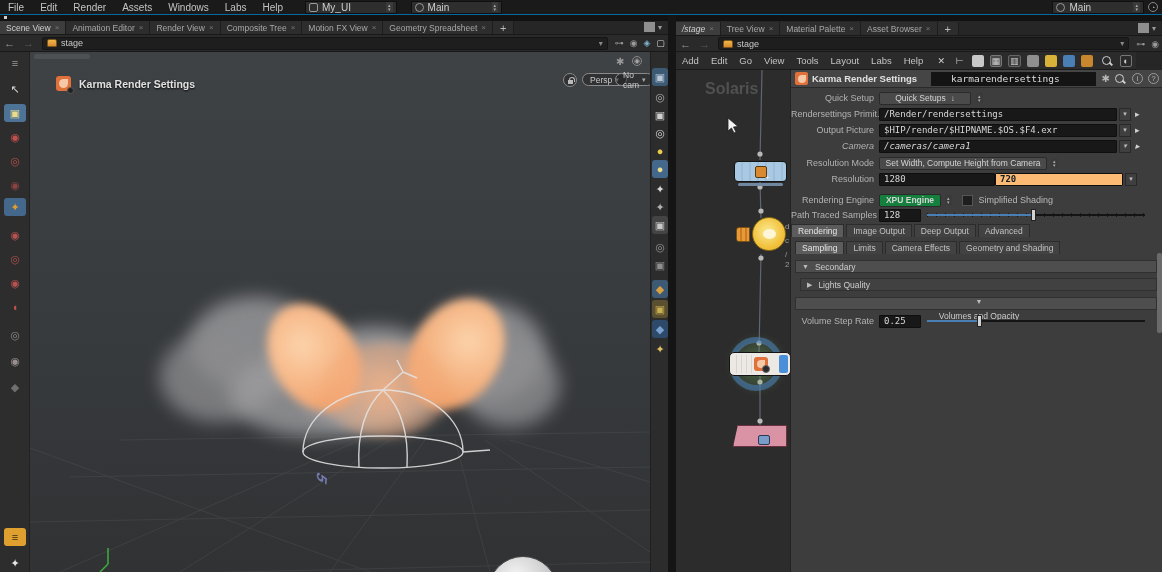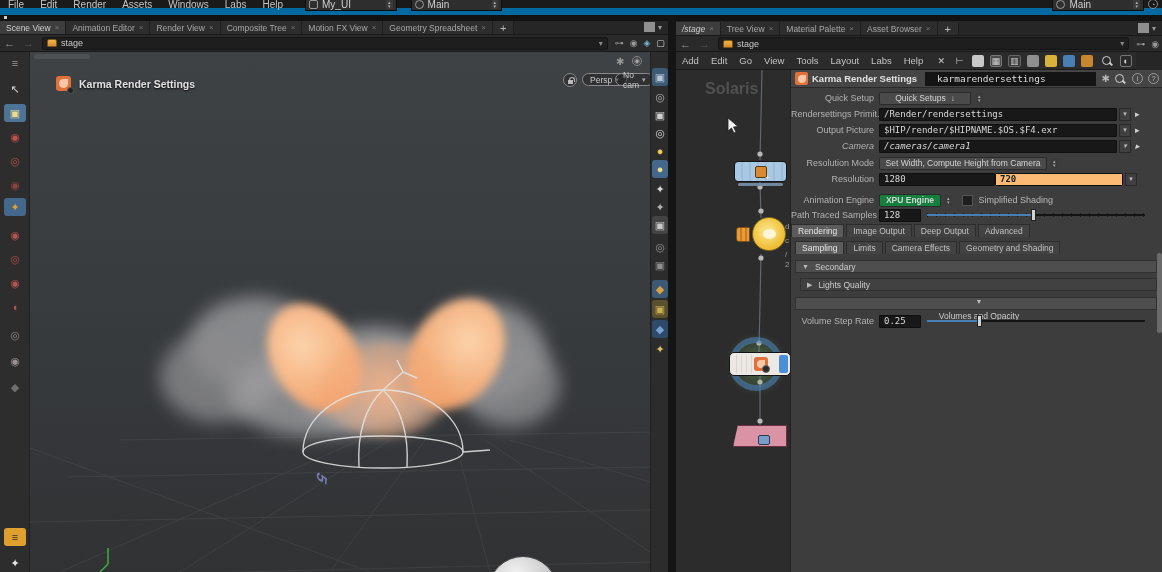--- a/index.html
+++ b/index.html
@@ -6,21 +6,21 @@
   html,body { background:#111; }
   #app {
     position:relative; width:1162px; height:572px; overflow:hidden;
     font-family:"Liberation Sans", sans-serif; font-size:10px; color:#c8c8c8;
     background:#262626;
   }
   .abs { position:absolute; }
   .mono { font-family:"DejaVu Sans Mono", monospace; }
 
   
-  #top-bar { left:0; top:0; width:1162px; height:15px; background:#1a1a1a; display:flex; align-items:center; border-bottom:7px solid #0369a1;}
+  #top-bar { left:0; top:0; width:1162px; height:15px; background:#1a1a1a; display:flex; align-items:center; border-bottom:1px solid #0369a1;}
   #top-bar .menu { padding:0 8px; color:#c4c4c4; font-size:10px; cursor:default;}
   .selector { display:flex; align-items:center; gap:4px; background:#2e2e2e; border:1px solid #0f0f0f; height:13px; padding:0 3px; margin-left:14px;}
   .selector .sel-icon { width:9px; height:9px; border:1px solid #9a9a9a; border-radius:2px;}
   .selector .sel-label { color:#cfcfcf; min-width:60px;}
   .spinbox { display:flex; flex-direction:column; line-height:4px; font-size:5px; color:#aaa; background:#3a3a3a; padding:1px 2px;}
   .circle-btn { width:10px; height:10px; border:1px solid #888; border-radius:50%; color:#aaa; font-size:7px; display:flex; align-items:center; justify-content:center;}
 
   #sub-strip { left:0; top:15px; width:1162px; height:6px; background:#121212;}
   #sub-strip .dot { position:absolute; left:4px; top:1px; width:3px; height:3px; background:#cfcfcf;}
 
@@ -100,21 +100,21 @@
   #node-karma .kflag { position:absolute; right:2px; top:2px; width:9px; height:18px; background:#4a90d9; border-radius:2px;}
   #node-rop { left:57px; top:355px; width:54px; height:22px; background:#d993a4; border:1px solid #6a3240; clip-path:polygon(9% 0,100% 0,100% 100%,0 100%);}
   #node-rop .rico { position:absolute; left:24px; top:9px; width:12px; height:10px; background:#7a9cc9; border:1px solid #2a3a55; border-radius:2px;}
 
   
   #params { left:790px; top:70px; width:372px; height:502px; background:#3d3d3d; border-left:1px solid #222;}
   #p-header { left:0; top:0; width:372px; height:18px; background:#454545; border-bottom:1px solid #2a2a2a; display:flex; align-items:center; position:absolute;}
   #p-header .karma-ico { width:13px; height:13px; background:#e0713a; border-radius:2px; margin:0 4px 0 4px; position:relative;}
   #p-header .karma-ico:after { content:""; position:absolute; left:2.5px; top:2.5px; width:8px; height:8px; border-radius:50% 0 50% 50%; background:#f5c9a8;}
   #p-header .ht { font-weight:bold; font-size:9.5px; color:#e0e0e0; white-space:nowrap;}
-  #p-header .name-field { margin-left:8px; flex:1; height:14px; background:#141414; color:#dcdcdc; font-size:9.5px; display:flex; align-items:center; padding:0 12px;}
+  #p-header .name-field { margin-left:14px; flex:1; height:14px; background:#141414; color:#dcdcdc; font-size:9.5px; display:flex; align-items:center; padding:0 20px;}
   #p-header .hic { color:#b5b5b5; font-size:10px; margin-left:6px;}
   #p-header .rnd { width:11px; height:11px; border:1px solid #9a9a9a; border-radius:50%; font-size:7.5px; color:#b5b5b5; display:flex; align-items:center; justify-content:center; margin-left:5px;}
 
   .prow { position:absolute; left:0; width:372px; height:14px; display:flex; align-items:center;}
   .plabel { width:88px; text-align:right; color:#b2b2b2; font-size:9px; padding-right:5px; white-space:nowrap; overflow:hidden;}
   .pfield { height:13px; background:#181818; border:1px solid #0f0f0f; color:#d8d8d8; font-size:9px; display:flex; align-items:center; padding:0 4px; border-radius:1px;}
   .pbtn { height:13px; background:#4a4a4a; border:1px solid #2a2a2a; color:#d4d4d4; font-size:8.5px; display:flex; align-items:center; justify-content:center; gap:5px; border-radius:2px; padding:0 6px; white-space:nowrap;}
   .caret-box { width:12px; height:13px; background:#3f3f3f; border:1px solid #292929; color:#bbb; font-size:7px; display:flex; align-items:center; justify-content:center; margin-left:2px;}
   .ptr { color:#d0d0d0; font-size:9px; margin-left:4px;}
   .chk { width:11px; height:11px; background:#1e1e1e; border:1px solid #555;}
@@ -490,21 +490,21 @@
   </div>
 
   <div class="prow" style="top:102px;">
     <span class="plabel">Resolution</span>
     <div class="pfield mono" style="width:116px;">1280</div>
     <div class="pfield mono" style="width:128px;background:#fdba74;color:#101c28;font-weight:bold;">720</div>
     <span class="caret-box">▾</span>
   </div>
 
   <div class="prow" style="top:123px;">
-    <span class="plabel">Animation Engine</span>
+    <span class="plabel">Rendering Engine</span>
     <div class="pbtn" style="width:62px;background:#15803d;font-weight:bold;">
           <span>XPU Engine</span>
         </div>
     <span class="spinbox" style="margin-left:4px;">
           <span>▴</span>
           <span>▾</span>
         </span>
     <span class="chk" style="margin-left:10px;"></span>
     <span style="margin-left:6px;color:#b8b8b8;font-size:9px;">Simplified Shading</span>
   </div>

